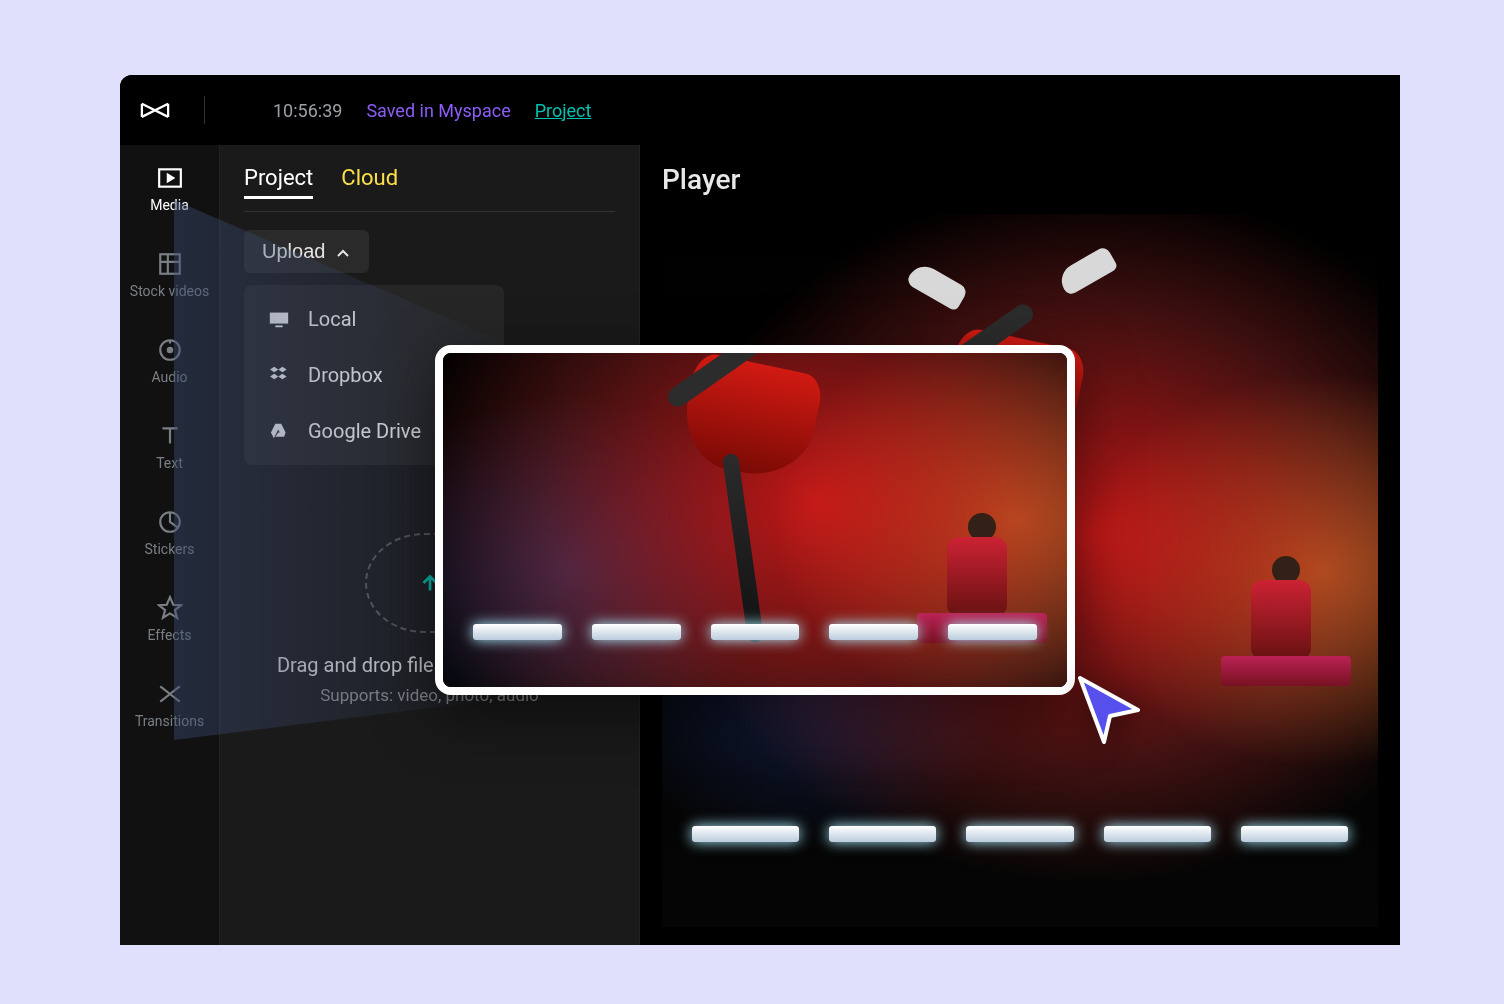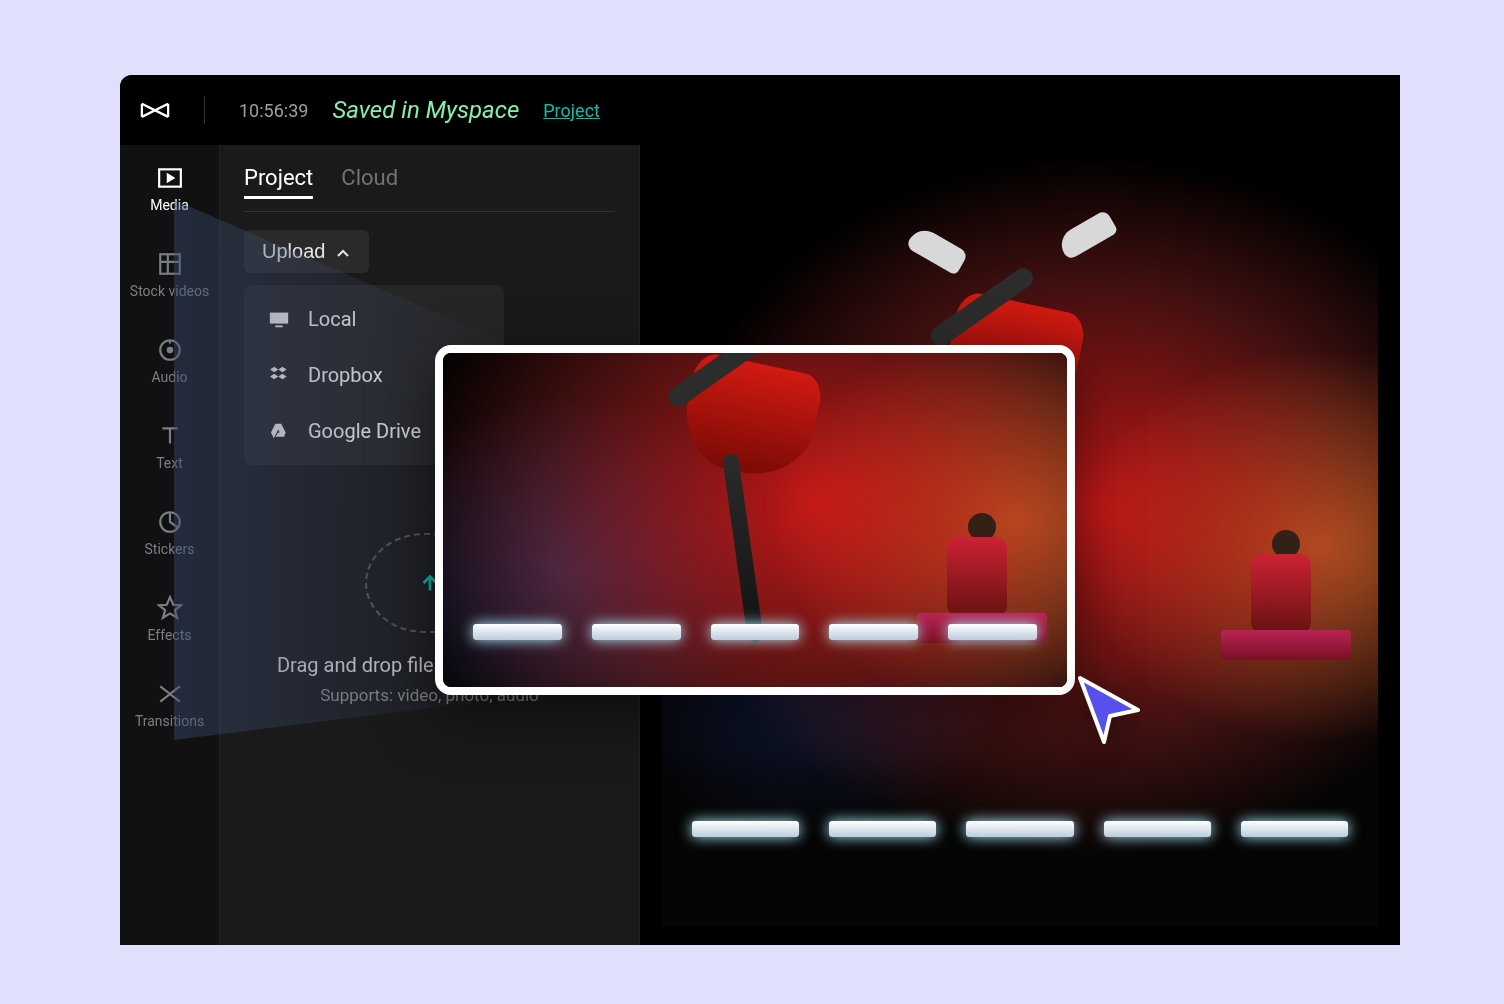--- a/index.html
+++ b/index.html
@@ -30,40 +30,40 @@
     }
     .titlebar {
       height: 70px;
       background: #000;
       display: flex; align-items: center;
       padding: 0 20px;
       gap: 24px;
     }
     .logo { width: 30px; height: 20px; color: #fff; }
     .vsep { width:1px; height:28px; background:#333; margin:0 10px;}
-    .ts { color:#9aa0a6; font-size:18px; }
-    .saved { color:#86efac; font-size:24px;font-style:italic; }
+    .ts { color:#9aa0a6; font-size:18px;margin-left:34px; }
+    .saved { color:#8b5cf6; font-size:18px; }
     .change { color:#00c2b0; font-size:18px; text-decoration: underline; cursor:pointer; }
 
     .body { display:flex; flex:1; height:calc(100% - 70px);}
     .sidebar {
       width: 100px; background:#111; border-right:1px solid #222;
       display:flex; flex-direction:column; align-items:center;
       padding-top:10px; gap:18px;
     }
     .sb-item { display:flex; flex-direction:column; align-items:center; gap:6px; width:92px; padding:10px 0; cursor:pointer;}
     .sb-item .lbl { font-size:14px; color:#7a7f85; }
     .sb-item.active .lbl { color:#fff; }
     .sb-icon { width:26px; height:26px; color:#7a7f85; }
     .sb-item.active .sb-icon { color:#fff; }
 
     .main { display:flex; flex:1; background:#151515;}
     .panel { width:420px; background:#1a1a1a; border-right:1px solid #222; position:relative; padding:20px 24px; display:flex; flex-direction:column;}
     .tabs { display:flex; gap:28px; border-bottom:1px solid #333; padding-bottom:12px;}
-    .tab { font-size:22px; color:#737373; cursor:pointer; padding-bottom:6px;}
+    .tab { font-size:22px; color:#fde047; cursor:pointer; padding-bottom:6px;}
     .tab.active { color:#fff; border-bottom:3px solid #fff;text-align:center;}
 
     .upload-btn { margin-top:18px; background:#2a2a2a; border:none; color:#e4e4e4; font-size:20px; padding:10px 18px; border-radius:6px; display:inline-flex; align-items:center; gap:10px; cursor:pointer; width:fit-content;}
     .chev { width:16px; height:16px;}
 
     .dropdown { margin-top:10px; background:rgba(40,40,40,0.9); border-radius:8px; padding:6px 0; position:absolute; top:130px; left:24px; width:260px; }
     .dd-item { display:flex; align-items:center; gap:18px; padding:16px 24px; color:#e8e8e8; font-size:20px; cursor:pointer;}
     .dd-icon { width:22px; height:22px; color:#e8e8e8;}
 
     .drop-area { margin-top:260px; text-align:center; color:#a8a8a8;}
@@ -221,20 +221,21 @@
             <span class="up-arrow"><svg viewBox="0 0 24 24" fill="none" stroke="currentColor" stroke-width="2.5">
                     <path d="M12 19V6M6 12l6-6 6 6"></path>
                   </svg></span>
           </div>
           <div class="drop-title">Drag and drop files from computer</div>
           <div class="drop-sub">Supports: video, photo, audio</div>
         </div>
       </div>
 
       <div class="player">
+        <h2>Player</h2>
         <div class="player-canvas">
           <div class="stage">
             <div class="bg-smoke"></div>
             <div class="dj">
                   <div class="dj-head"></div>
                   <div class="dj-body"></div>
                   <div class="deck"></div>
                 </div>
             <div class="dancer">
               <div class="torso"></div>

